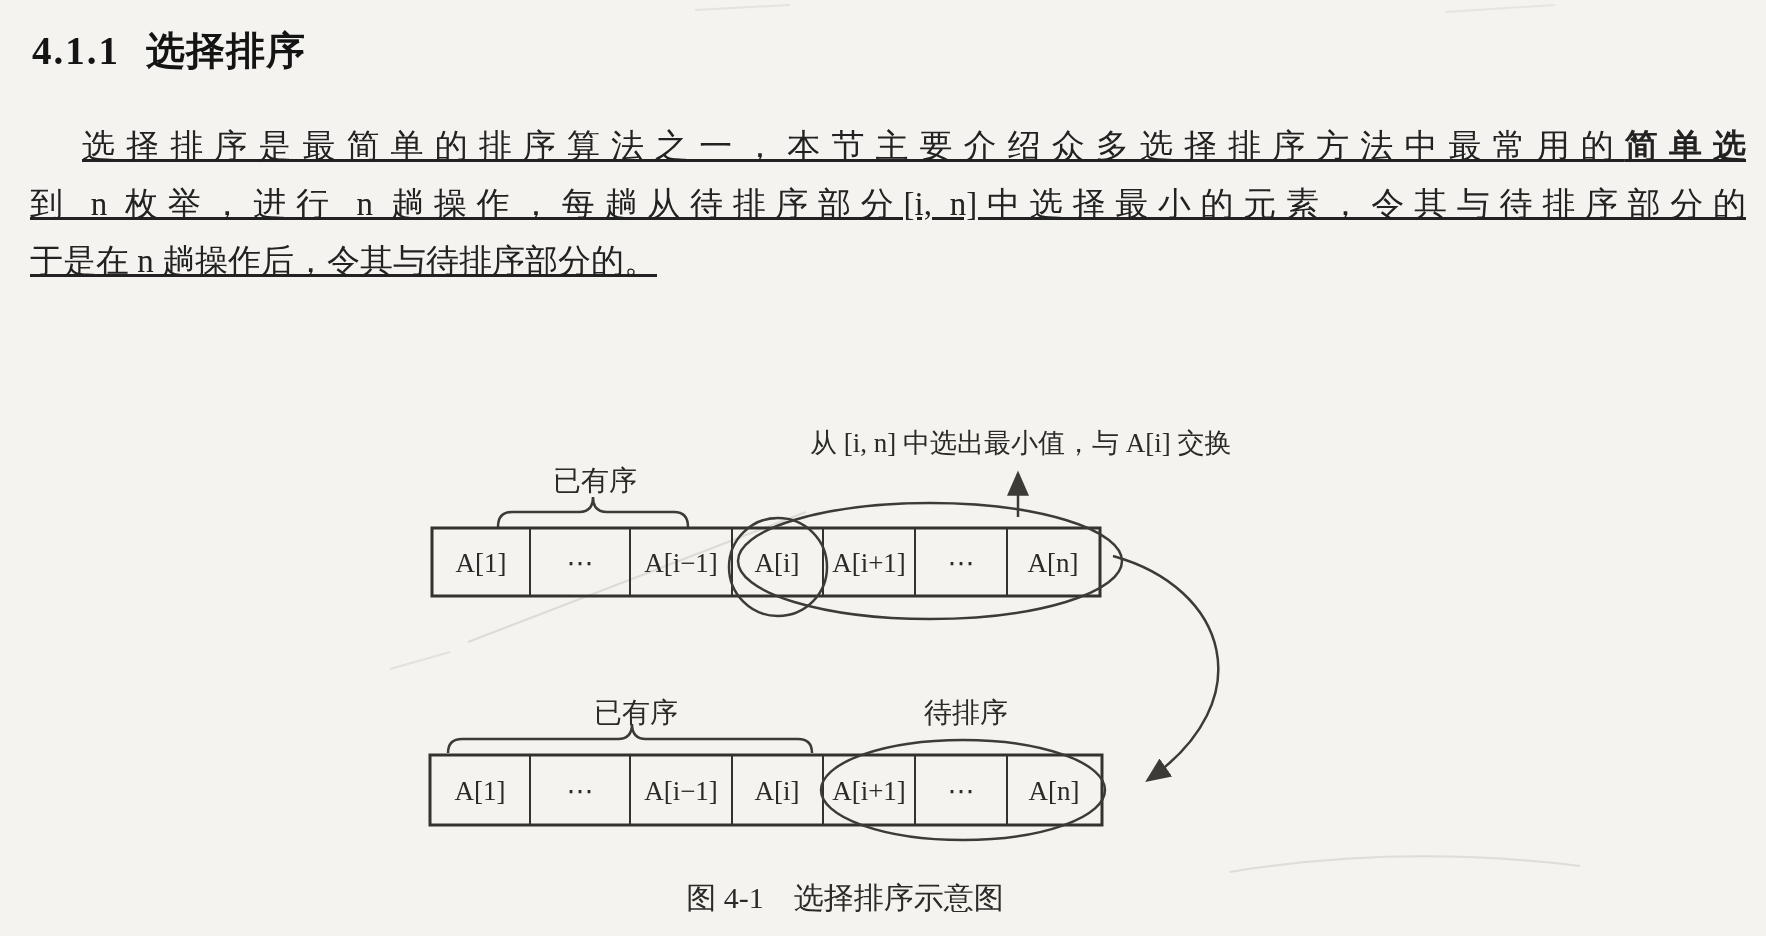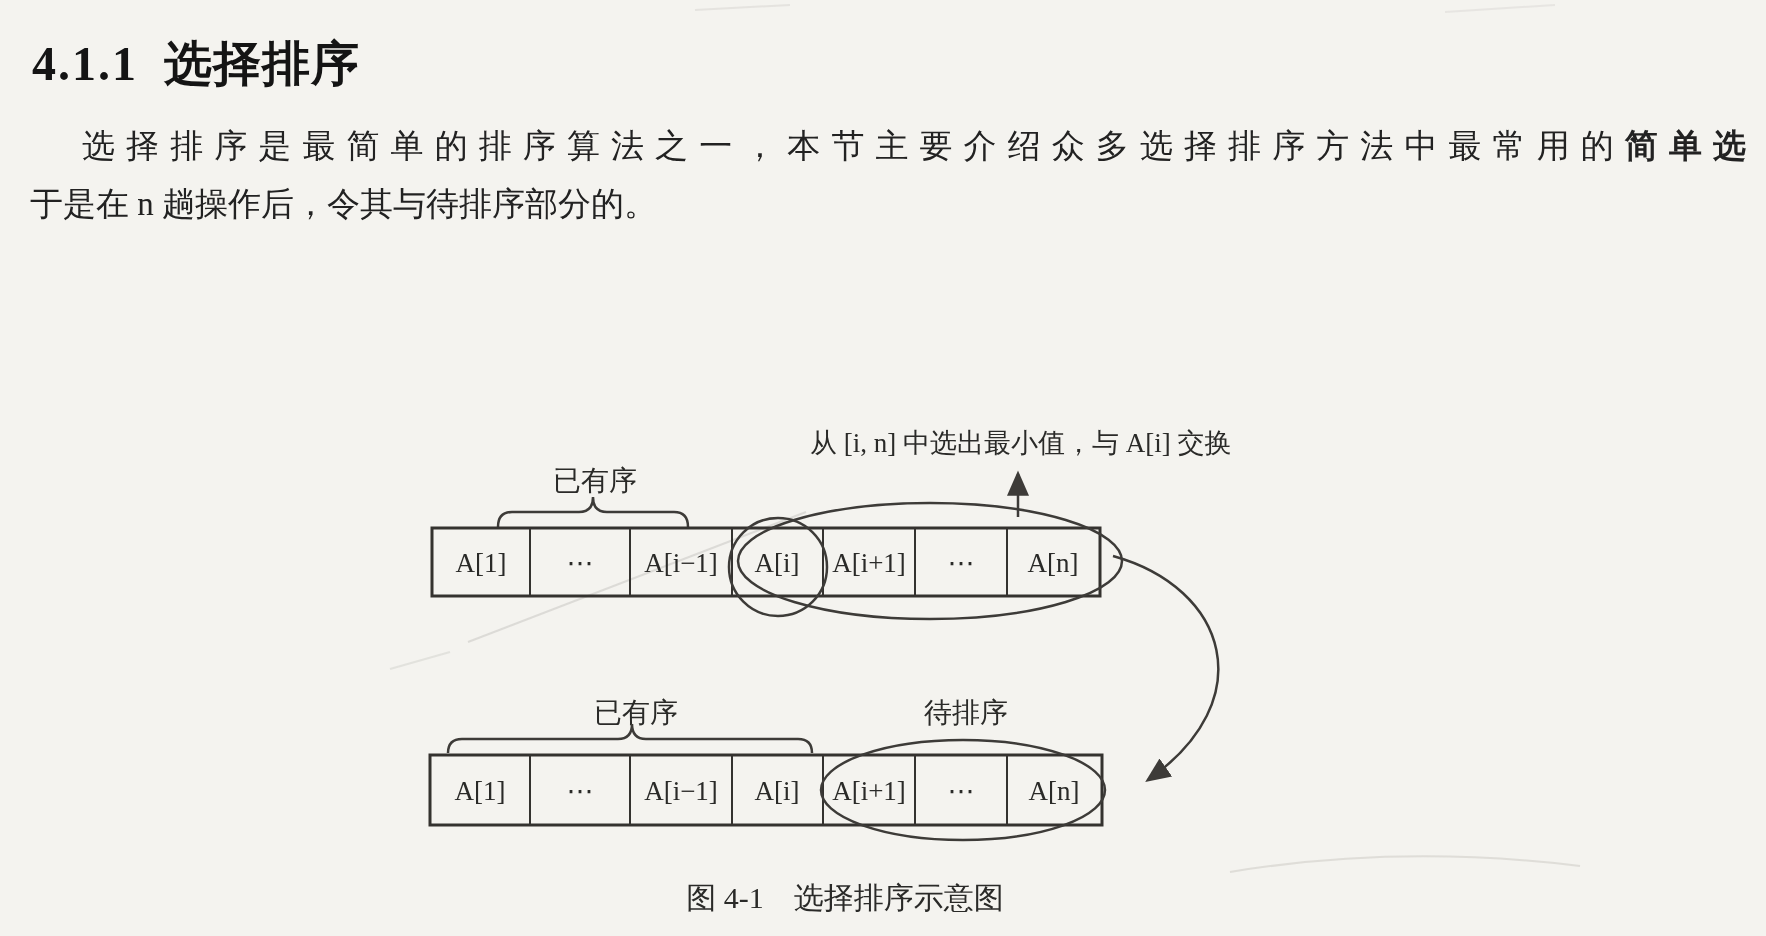--- a/index.html
+++ b/index.html
@@ -5,28 +5,28 @@
   html,body { margin:0; padding:0; }
   body {
     width:1766px; height:936px;
     background:#f4f3ef;
     font-family:"Liberation Serif","DejaVu Serif",serif;
     color:#262626;
     overflow:hidden;
     position:relative;
   }
   .heading {
-    position:absolute; left:32px; top:32px;
-    font-size:48px; font-weight:bold; color:#141414;
+    position:absolute; left:32px; top:24px;
+    font-size:39px; font-weight:bold; color:#141414;
     letter-spacing:1px; white-space:nowrap;
   }
   .heading .num { margin-right:26px; letter-spacing:2px; }
   .para {
     position:absolute; left:30px; top:118px; width:1716px;
-    font-size:33px; line-height:57.5px; color:#222;
+    font-size:33px; line-height:57.5px; color:#222;text-decoration:underline;
   }
   .pline { text-align:justify; text-align-last:justify; white-space:normal; }
   .pline.first { text-indent:52px; }
   .pline.last { text-align-last:left; }
   .bold { font-weight:bold; }
   svg.fig { position:absolute; left:0; top:0; }
   svg.fig text {
     font-family:"Liberation Serif","DejaVu Serif",serif;
     fill:#2a2a28;
   }
@@ -37,20 +37,21 @@
 </style>
 </head>
 <body>
 
 <div class="heading">
   <span class="num">4.1.1</span><span>选择排序</span>
 </div>
 
 <div class="para">
   <div class="pline first"><span>选择排序是最简单的排序算法之一，本节主要介绍众多选择排序方法中最常用的</span><span class="bold">简单选</span></div>
+  <div class="pline">到 n 枚举，进行 n 趟操作，每趟从待排序部分[i, n]中选择最小的元素，令其与待排序部分的</div>
   <div class="pline last">于是在 n 趟操作后，令其与待排序部分的。</div>
 </div>
 
 <svg class="fig" width="1766" height="936" viewBox="0 0 1766 936">
   <defs>
     <marker id="ah" viewBox="0 0 12 12" refX="9.5" refY="6" markerWidth="11" markerHeight="11" orient="auto">
       <path d="M0,1.2 L11,6 L0,10.8 z" fill="#3d3b38"></path>
     </marker>
   </defs>
 

